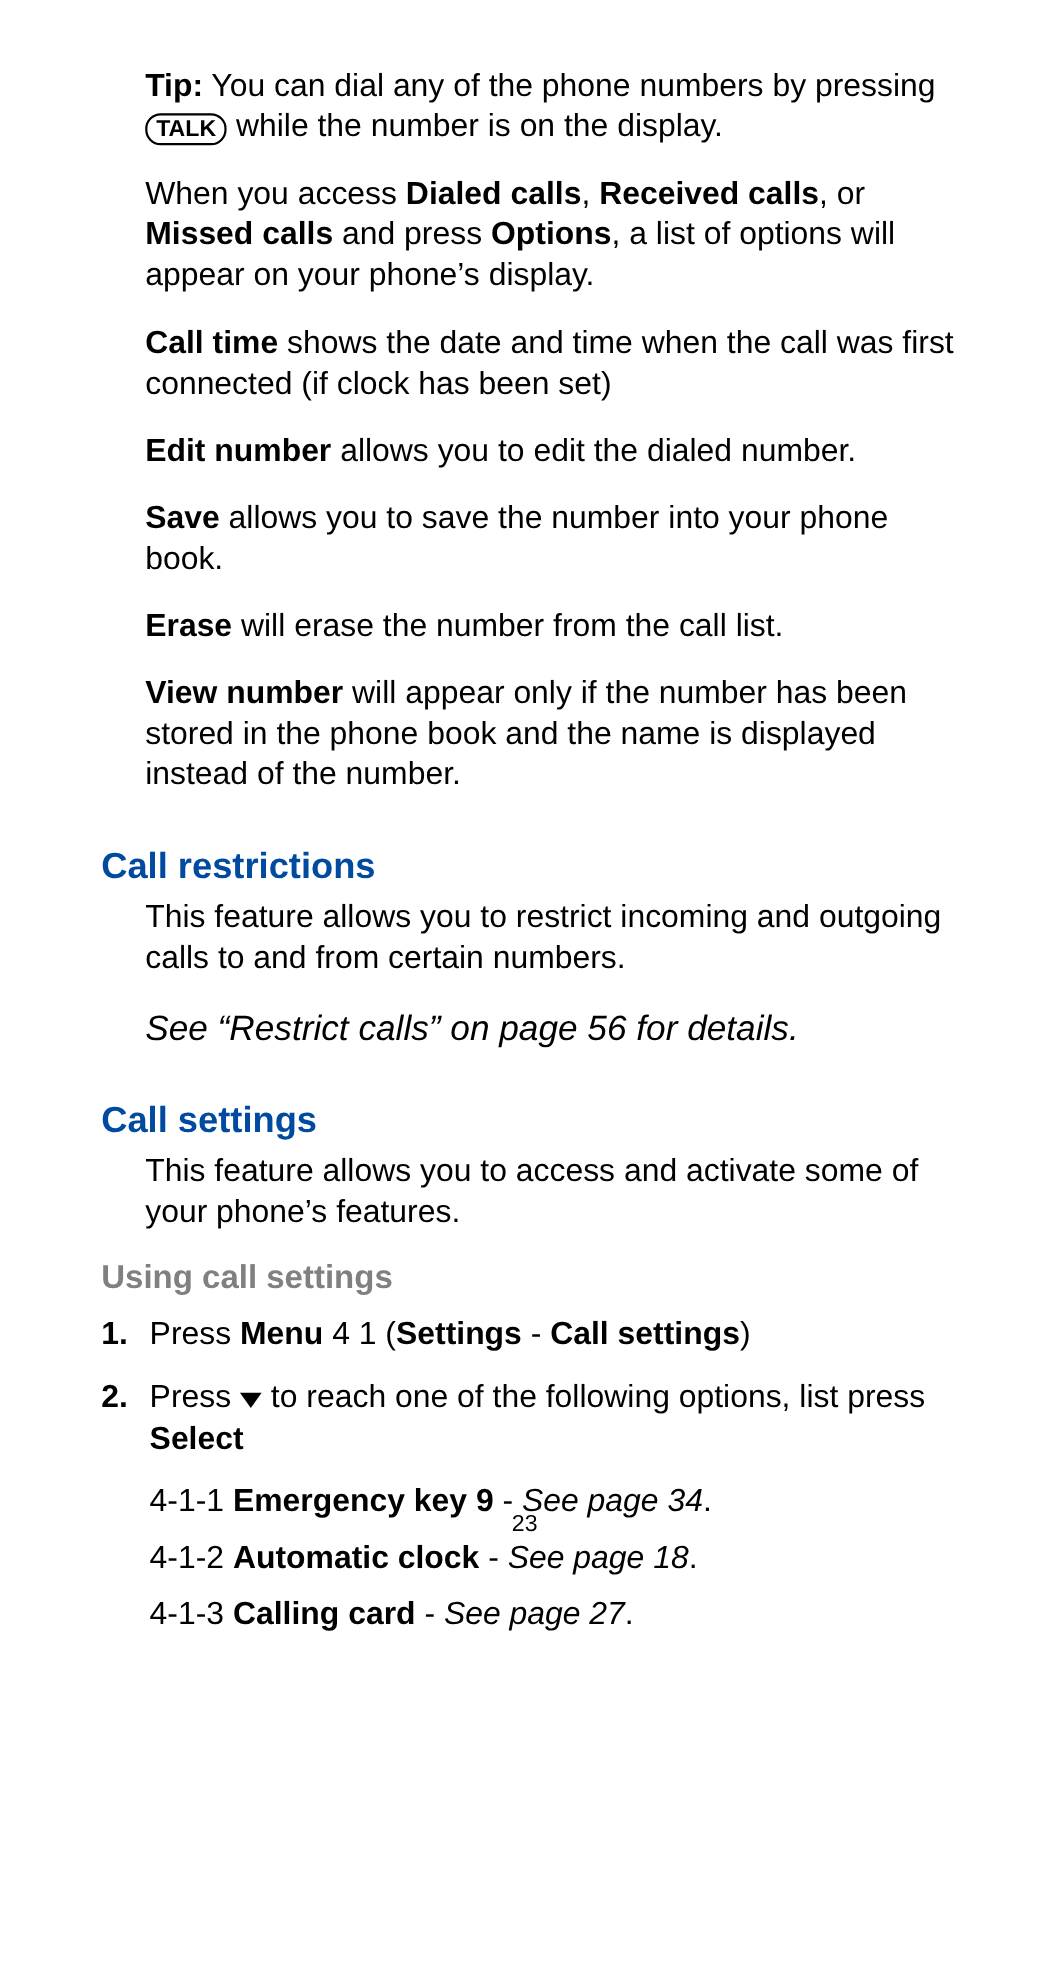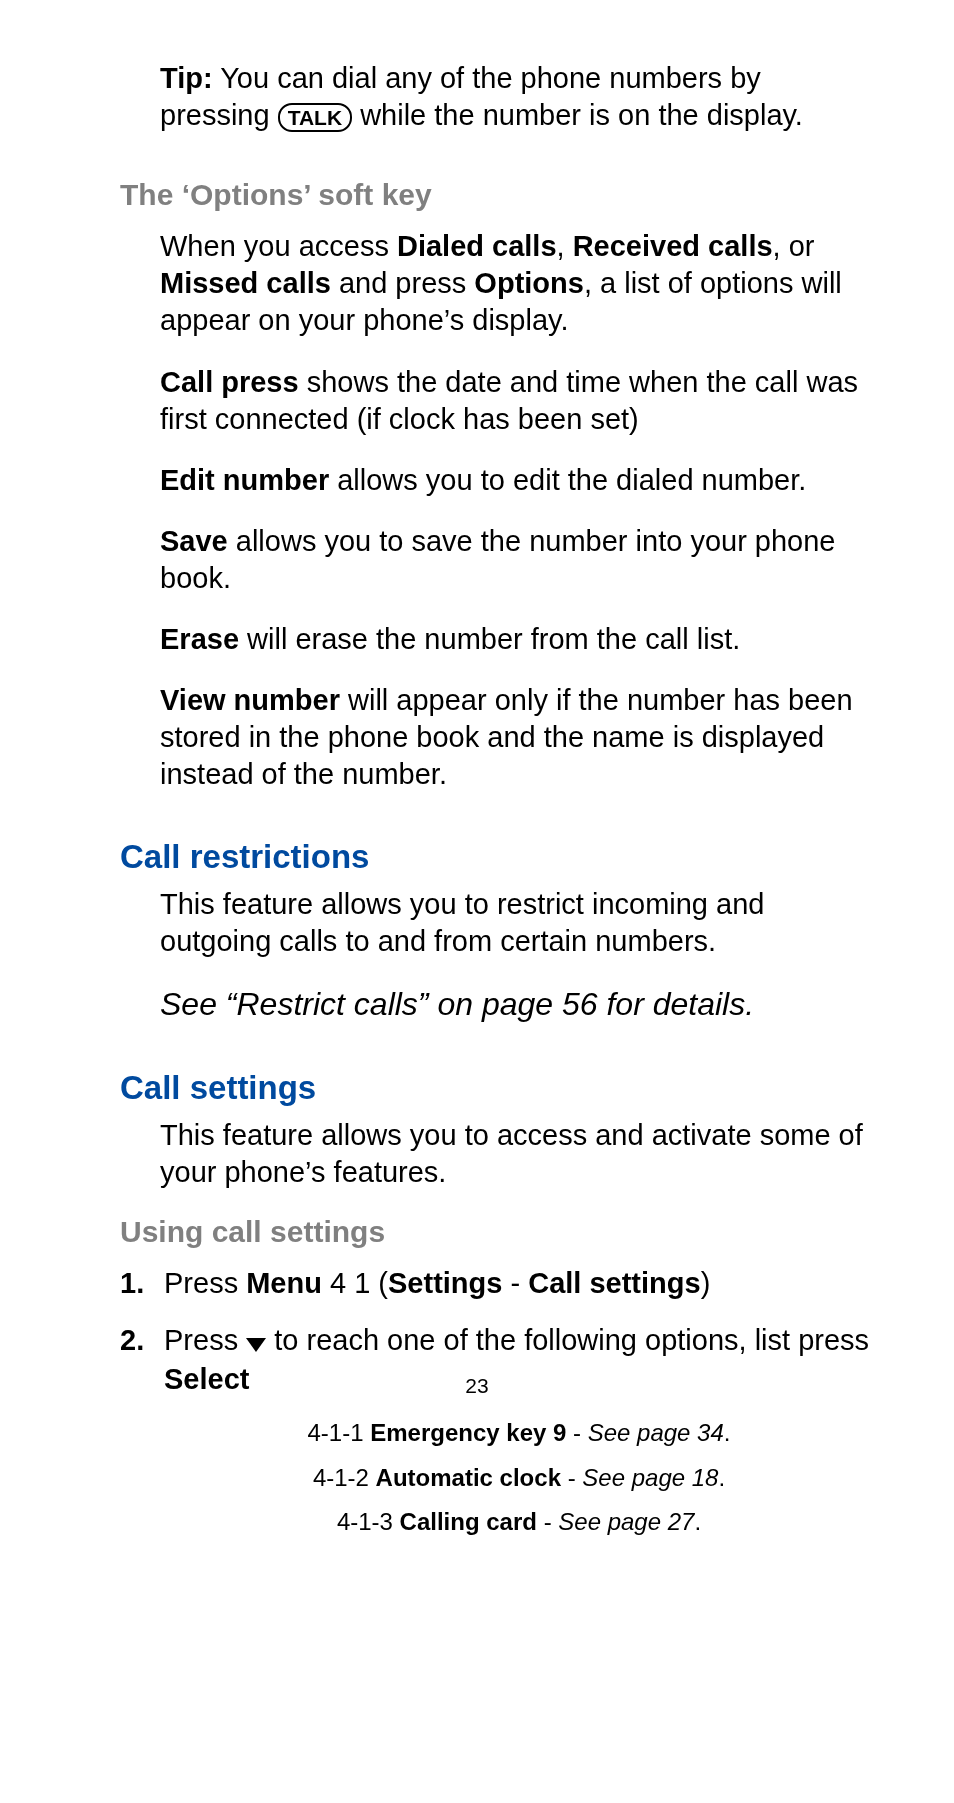--- a/index.html
+++ b/index.html
@@ -8,21 +8,21 @@
     background: #fff;
     width: 954px;
     height: 1803px;
     font-family: Helvetica, Arial, sans-serif;
     color: #000;
   }
   .page {
     box-sizing: border-box;
     width: 954px;
     height: 1508px;
-    padding: 60px 80px 0 120px;
+    padding: 60px 80px 0 92px;
     position: relative;
   }
   .indent1 { margin-left: 40px; }
 
   p {
     margin: 0 0 24px 0;
     font-size: 29px;
     line-height: 1.28;
     color: #000;
   }
@@ -92,52 +92,50 @@
     left: 0;
     top: 0;
     font-family: "Arial Narrow", Arial, sans-serif;
     font-weight: 700;
   }
 
   .sublist {
     margin-top: 20px;
   }
   .sublist div {
-    font-size: 24px;
+    font-size: 29px;
     line-height: 1.28;
     margin-bottom: 14px;
-    text-align: center;
   }
 
   .page-number {
     position: absolute;
     bottom: 110px;
     left: 0;
     width: 954px;
     text-align: center;
     font-size: 21px;
   }
 </style>
 </head>
 <body>
 
 <div class="page">
 
   <p class="indent1">
     <span class="tip-label">Tip:</span><span> You can dial any of the phone numbers by pressing </span><span class="talk-key">TALK</span><span> while the number is on the display.</span>
   </p>
 
-  <h3 class="subhead indent1">The ‘Options’ soft key</h3>
 
   <p class="indent1">
     <span>When you access </span><span class="bold-cond">Dialed calls</span><span>, </span><span class="bold-cond">Received calls</span><span>, or </span><span class="bold-cond">Missed calls</span><span> and press </span><span class="bold-cond">Options</span><span>, a list of options will appear on your phone’s display.</span>
   </p>
 
   <p class="indent1">
-    <span class="bold-cond">Call press</span><span> shows the date and time when the call was first connected (if clock has been set)</span>
+    <span class="bold-cond">Call time</span><span> shows the date and time when the call was first connected (if clock has been set)</span>
   </p>
 
   <p class="indent1">
     <span class="bold-cond">Edit number</span><span> allows you to edit the dialed number.</span>
   </p>
 
   <p class="indent1">
     <span class="bold-cond">Save</span><span> allows you to save the number into your phone book.</span>
   </p>
 

